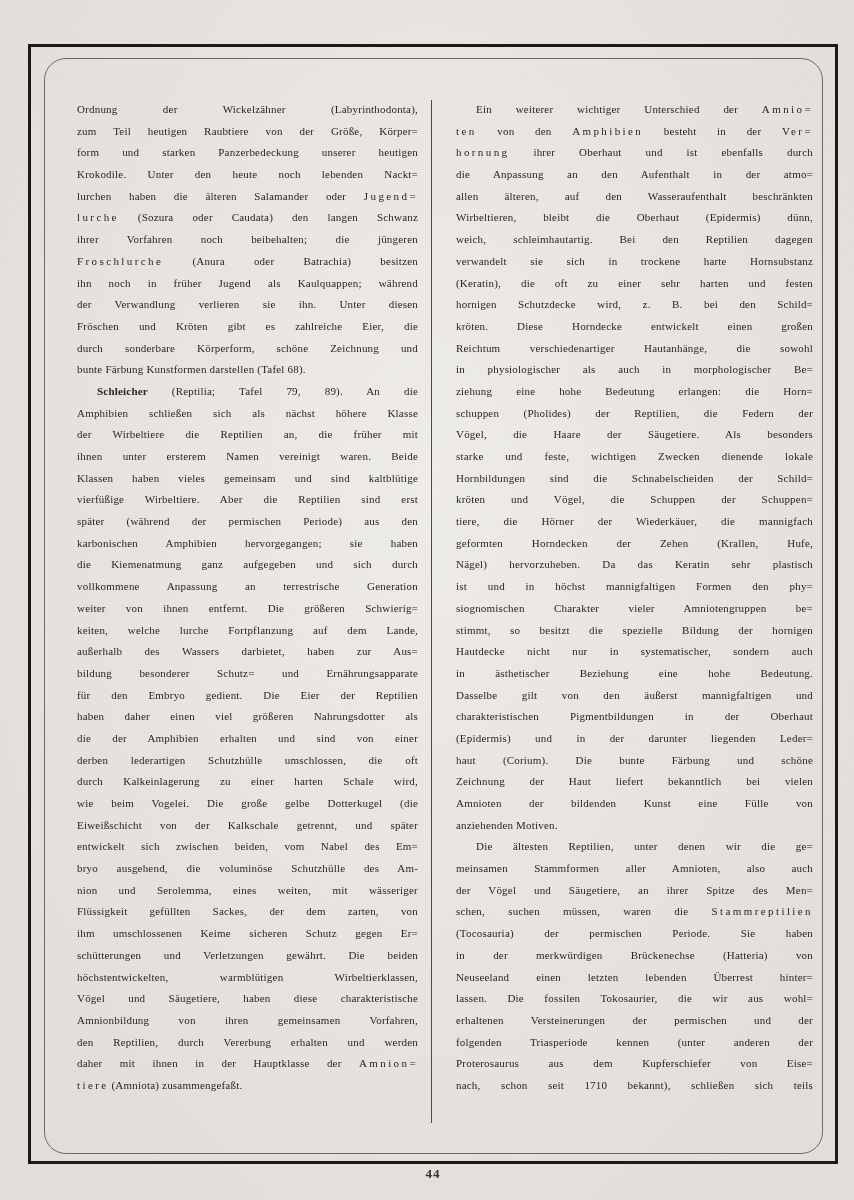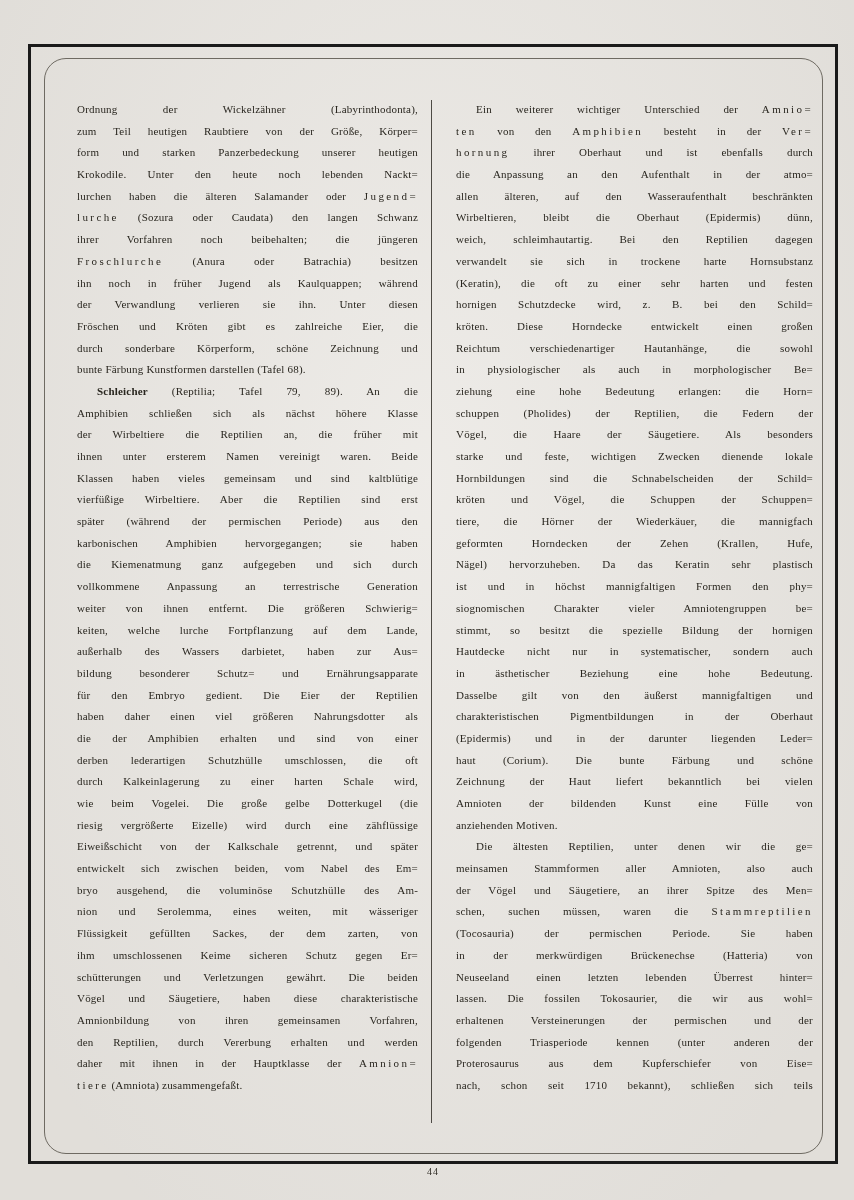--- a/index.html
+++ b/index.html
@@ -59,23 +59,24 @@
   }
   .line.last { text-align-last: left; }
   .line.indent { text-indent: 20px; }
   .sp { letter-spacing: 2.4px; }
   b { font-weight: bold; }
   .page-number {
     position: absolute;
     left: 28px; top: 1166px;
     width: 810px;
     text-align: center;
-    font-size: 10px;
+    font-size: 13px;
     letter-spacing: 1px;
     color: #34312a;
+    font-weight: bold;
   }
 </style>
 </head>
 <body>
 
 <div class="scan-page">
   <div class="outer-frame"></div>
   <div class="inner-frame"></div>
   <div class="column-divider"></div>
   <div class="column column-left">
@@ -105,28 +106,28 @@
       <div class="line">weiter von ihnen entfernt.  Die größeren Schwierig=</div>
       <div class="line">keiten, welche lurche Fortpflanzung auf dem Lande,</div>
       <div class="line">außerhalb des Wassers darbietet, haben zur Aus=</div>
       <div class="line">bildung besonderer Schutz= und Ernährungsapparate</div>
       <div class="line">für den Embryo gedient.  Die Eier der Reptilien</div>
       <div class="line">haben daher einen viel größeren Nahrungsdotter als</div>
       <div class="line">die der Amphibien erhalten und sind von einer</div>
       <div class="line">derben lederartigen Schutzhülle umschlossen, die oft</div>
       <div class="line">durch Kalkeinlagerung zu einer harten Schale wird,</div>
       <div class="line">wie beim Vogelei.  Die große gelbe Dotterkugel (die</div>
-      <div class="line">riesig vergrößerte Eizelle) wird durch eine zähflüssige</div>
       <div class="line">Eiweißschicht von der Kalkschale getrennt, und später</div>
       <div class="line">entwickelt sich zwischen beiden, vom Nabel des Em=</div>
       <div class="line">bryo ausgehend, die voluminöse Schutzhülle des Am-</div>
       <div class="line">nion und Serolemma, eines weiten, mit wässeriger</div>
       <div class="line">Flüssigkeit gefüllten Sackes, der dem zarten, von</div>
       <div class="line">ihm umschlossenen Keime sicheren Schutz gegen Er=</div>
       <div class="line">schütterungen und Verletzungen gewährt.  Die beiden</div>
+      <div class="line">höchstentwickelten, warmblütigen Wirbeltierklassen,</div>
       <div class="line">Vögel und Säugetiere, haben diese charakteristische</div>
       <div class="line">Amnionbildung von ihren gemeinsamen Vorfahren,</div>
       <div class="line">den Reptilien, durch Vererbung erhalten und werden</div>
       <div class="line">daher mit ihnen in der Hauptklasse der <span class="sp">Amnion=</span></div>
       <div class="line last"><span class="sp">tiere</span> (Amniota) zusammengefaßt.</div>
     </div>
   <div class="column column-right">
       <div class="line indent">Ein weiterer wichtiger Unterschied der <span class="sp">Amnio=</span></div>
       <div class="line"><span class="sp">ten</span> von den <span class="sp">Amphibien</span> besteht in der <span class="sp">Ver=</span></div>
       <div class="line"><span class="sp">hornung</span> ihrer Oberhaut und ist ebenfalls durch</div>

